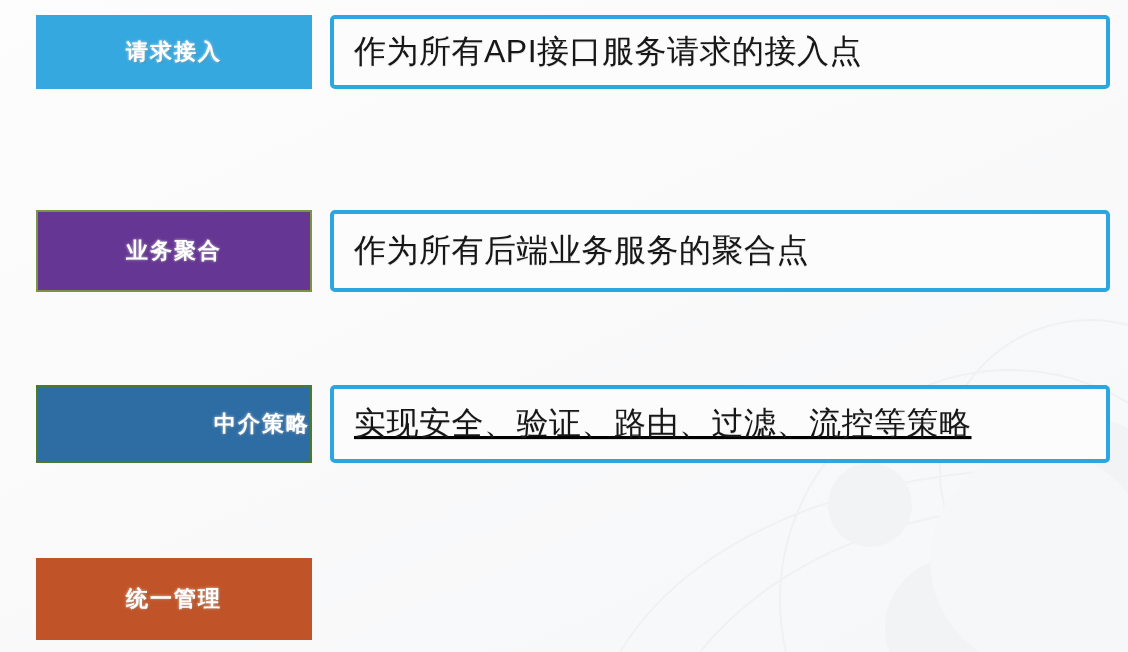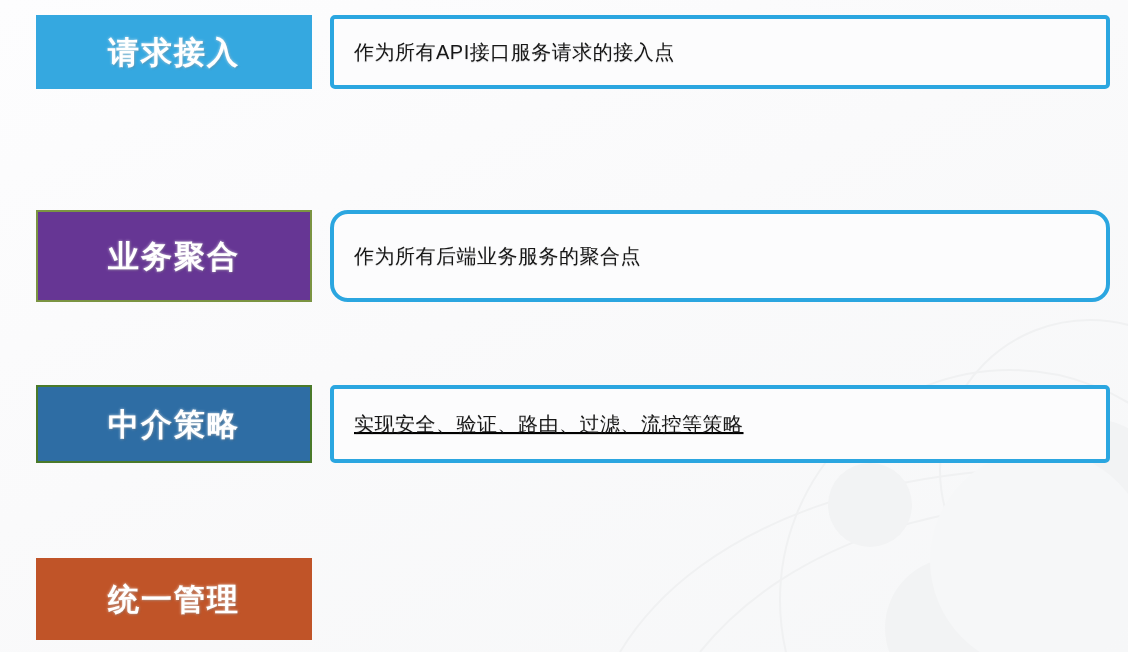--- a/index.html
+++ b/index.html
@@ -42,40 +42,40 @@
 
   .row {
     position: absolute;
     left: 0;
     width: 1128px;
     display: flex;
     align-items: stretch;
   }
 
   .row-1 { top: 15px;  height: 74px; }
-  .row-2 { top: 210px; height: 92px; }
+  .row-2 { top: 210px; height: 82px; }
   .row-3 { top: 385px; height: 78px; }
   .row-4 { top: 558px; height: 82px; }
 
   
   .chip {
     position: absolute;
     left: 36px;
     width: 276px;
     top: 0;
     bottom: 0;
     display: flex;
     align-items: center;
     justify-content: center;
     box-sizing: border-box;
   }
   .chip-label {
     color: #ffffff;
     font-weight: bold;
-    font-size: 31px;
+    font-size: 22px;
     letter-spacing: 2px;
     line-height: 1;
     text-shadow:
        0 0 3px rgba(255,255,255,0.75),
        1px 1px 2px rgba(0,0,0,0.25);
     white-space: nowrap;
   }
 
   
   .desc-box {
@@ -87,21 +87,21 @@
     box-sizing: border-box;
     background: #fcfcfd;
     border: 4px solid #2ba6e0;
     border-radius: 5px;
     display: flex;
     align-items: center;
     padding: 0 20px;
   }
   .desc-text {
     color: #171717;
-    font-size: 20px;
+    font-size: 32px;
     line-height: 1.1;
     letter-spacing: 0.5px;
     white-space: nowrap;
     text-shadow: 0 1px 1px rgba(0,0,0,0.12);
   }
 </style>
 </head>
 <body>
 
 <div id="slide" style="background-color: rgb(251, 251, 252);">
@@ -133,27 +133,27 @@
       </div>
       <div class="desc-box" style="border-color: rgb(43, 166, 224); background: rgb(252, 252, 253);">
         <span class="desc-text">作为所有API接口服务请求的接入点</span>
       </div>
     </div>
 
     <div class="row row-2">
       <div class="chip" style="background: rgb(102, 54, 148); border: 2px solid rgb(123, 148, 66);">
         <span class="chip-label">业务聚合</span>
       </div>
-      <div class="desc-box" style="border-color: rgb(43, 166, 224); background: rgb(252, 252, 253); border-radius: 18px;">
+      <div class="desc-box" style="border-color: rgb(43, 166, 224); background: rgb(252, 252, 253);">
         <span class="desc-text">作为所有后端业务服务的聚合点</span>
       </div>
     </div>
 
     <div class="row row-3">
-      <div class="chip" style="background: rgb(46, 109, 164); border: 2px solid rgb(74, 122, 42);">
+      <div class="chip" style="background: rgb(46, 109, 164); border: 2px solid rgb(74, 122, 42); justify-content: flex-end;">
         <span class="chip-label">中介策略</span>
       </div>
       <div class="desc-box" style="border-color: rgb(43, 166, 224); background: rgb(252, 252, 253); text-decoration: underline;">
         <span class="desc-text">实现安全、验证、路由、过滤、流控等策略</span>
       </div>
     </div>
 
     <div class="row row-4">
       <div class="chip" style="background: rgb(192, 84, 40); border: 2px solid rgb(192, 84, 40);">
         <span class="chip-label">统一管理</span>

